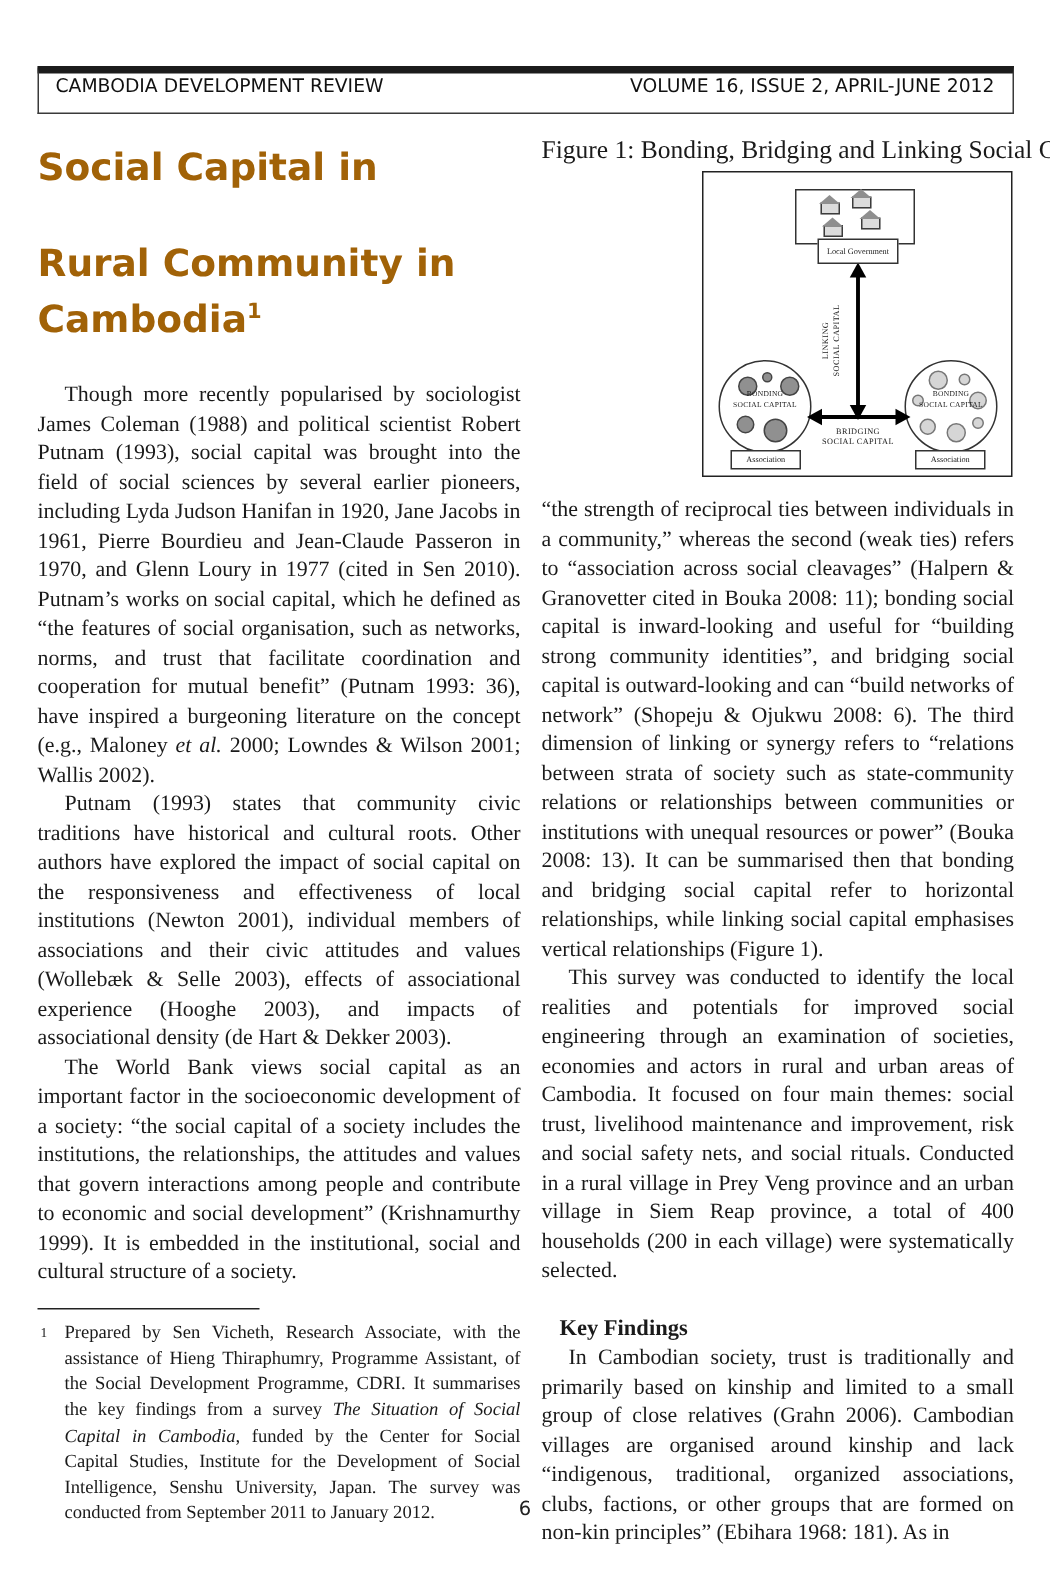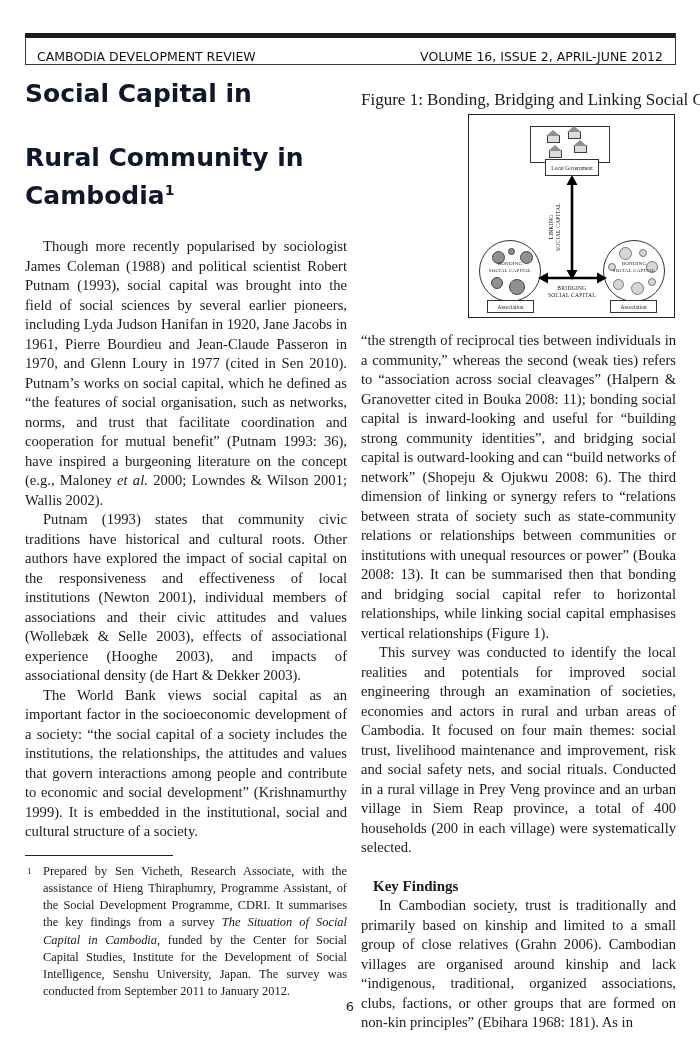--- a/index.html
+++ b/index.html
@@ -2,36 +2,36 @@
 <html style="--left-dot: #909090; --right-dot: #d6d6d6;"><head>
 <meta charset="utf-8">
 <style>
   * { margin:0; padding:0; box-sizing:border-box; }
   html,body { background:#fff; }
   .page {
     position:relative; width:700px; height:1048px; background:#fff;
     font-family:"Liberation Serif", serif; color:#1a1a1a; overflow:hidden;
   }
   .header-box {
-    position:absolute; left:25px; top:33px; width:651px; height:32px;
+    position:absolute; left:25px; top:44px; width:651px; height:32px;
     border:1px solid #3a3a3a; border-top:5px solid #1c1c1c;
-    display:flex; align-items:flex-end; justify-content:space-between;
+    display:flex; align-items:flex-start; justify-content:space-between;
     padding:0 12px 0 11px;
     font-family:"DejaVu Sans", sans-serif; font-size:12.5px; color:#111;
   }
   .columns {
     position:absolute; left:25px; top:76px; width:651px;
     display:flex; gap:14px;
   }
   .col-left  { width:322px; }
   .col-right { width:315px; }
   .title {
     font-family:"DejaVu Sans", sans-serif; font-weight:bold;
-    font-size:25px; line-height:32px; color:#0f172a;
-    margin-top:2px; margin-bottom:25px; letter-spacing:0;
+    font-size:25px; line-height:32px; color:#a16207;
+    margin-top:20px; margin-bottom:25px; letter-spacing:0;
   }
   .title sup { font-size:14px; vertical-align:super; }
   .body-text { font-size:14.6px; line-height:19.5px; text-align:justify; }
   .body-text p { text-indent:18px; }
   .body-text p.no-indent { text-indent:0; }
   h3.sec { font-size:15px; font-weight:bold; margin-top:0; }
   h3.sec.gap { margin-top:19px;margin-left:12px; }
   h4.subsec { font-size:15px; font-weight:bold; font-style:italic; }
   .fn-block { margin-top:13px; }
   .fn-rule { width:148px; border-top:1.3px solid #222; margin-bottom:7px; }

